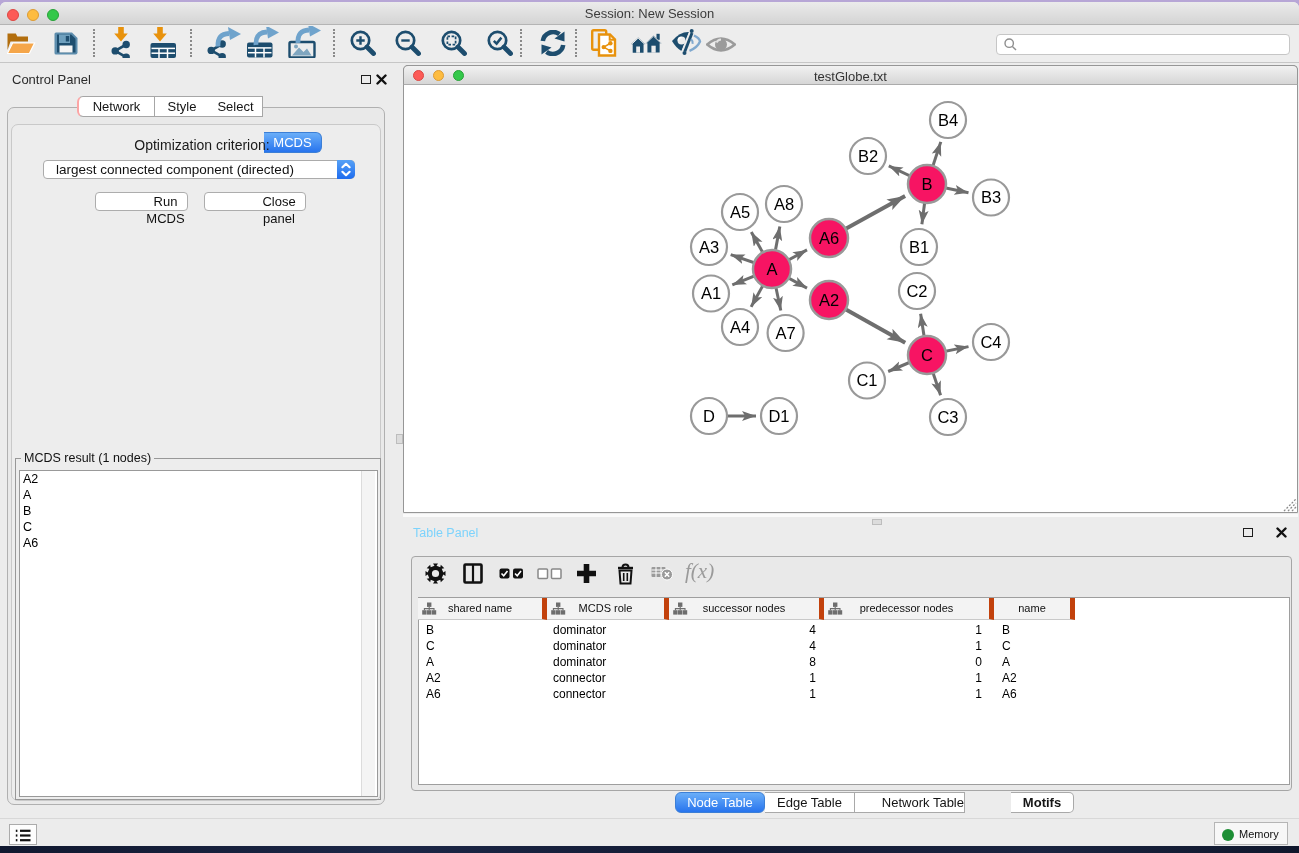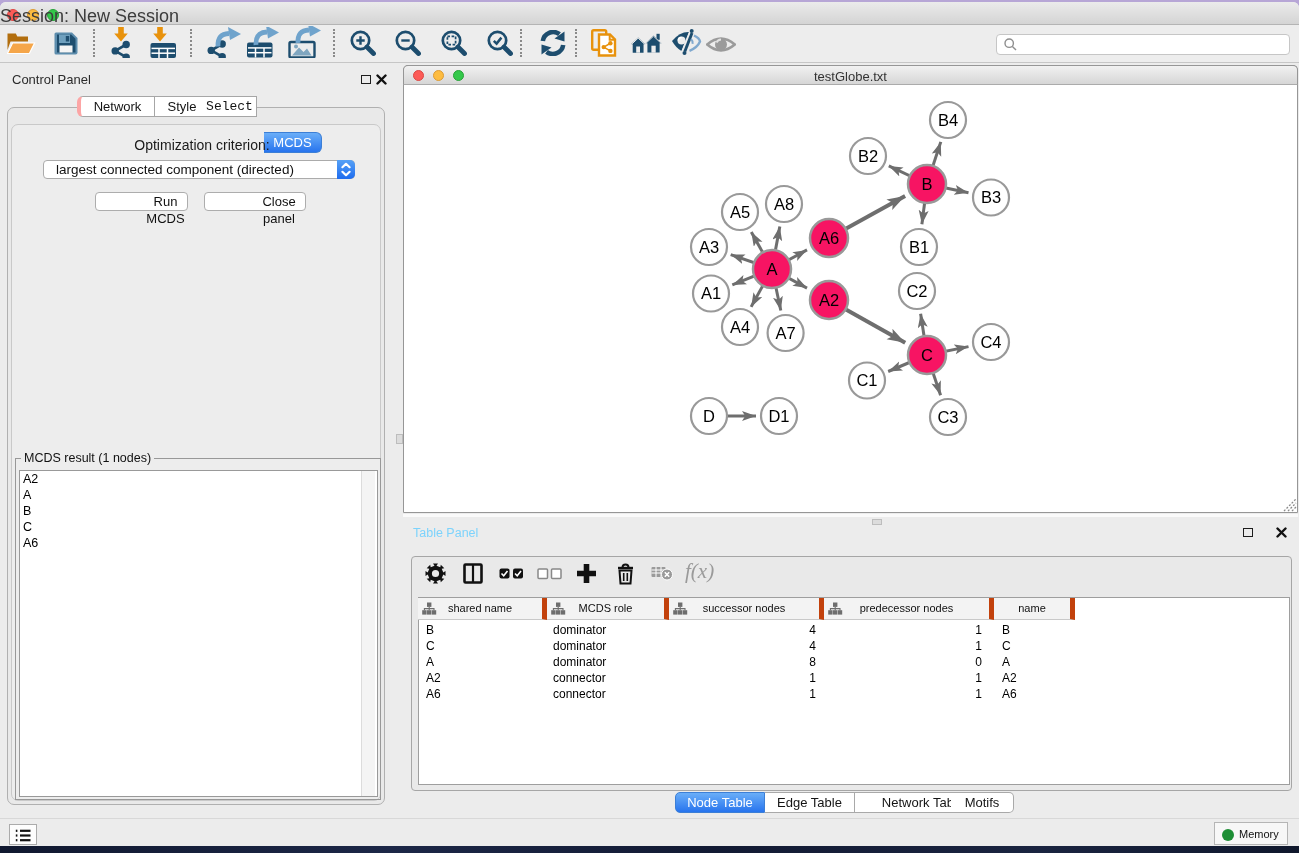--- a/index.html
+++ b/index.html
@@ -6,21 +6,21 @@
 html,body { width:1299px; height:853px; }
 body { font-family:"Liberation Sans",sans-serif; background:#141c38; position:relative; overflow:hidden; }
 .abs { position:absolute; }
 #lav { left:0; top:0; width:1299px; height:9px; background:#b7a6d6; }
 #app { left:0; top:2px; width:1299px; height:844px; background:#ececec; border-radius:6px 6px 0 0; }
 #tbar { left:0; top:2px; width:1299px; height:23px; background:linear-gradient(#ebebeb,#d4d4d4); border-bottom:1px solid #b4b4b4; border-radius:6px 6px 0 0; }
 .tl { position:absolute; width:12px; height:12px; border-radius:50%; top:7px; }
 #tbar .r { left:7px;  background:#fc5b57; border:1px solid #dd4743; }
 #tbar .y { left:27px; background:#fdbc40; border:1px solid #dd9b34; }
 #tbar .g { left:47px; background:#34c84a; border:1px solid #28a238; }
-#title { left:0; top:6px; width:1299px; font-size:18px; color:#3c3c3c; }
+#title { left:0; top:6px; width:1299px; text-align:center; font-size:13px; color:#3c3c3c; }
 #toolbar { left:0; top:25px; width:1299px; height:38px; background:#ededed; border-bottom:1px solid #c6c6c6; }
 .sep { position:absolute; top:29px; height:28px; width:0; border-left:2px dotted #8a8a8a; }
 .ticon { position:absolute; }
 #search { left:996px; top:34px; width:294px; height:21px; background:#fff; border:1px solid #c6c6c6; border-radius:4px; }
 #cp-title { left:12px; top:72px; font-size:13px; color:#2b2b2b; }
 .minsq { position:absolute; width:10px; height:9px; border:1.5px solid #1d1d1d; }
 #cp-outer { left:7px; top:107px; width:378px; height:698px; background:#e9e9e9; border:1px solid #b0b0b0; border-radius:7px; }
 #cp-inner { left:11px; top:124px; width:370px; height:677px; background:#ededed; border:1px solid #c9c9c9; border-radius:7px; }
 .cptab { position:absolute; top:96px; height:21px; background:#fff; border:1px solid #a6a6a6; border-left:none; font-size:13px; color:#141414; text-align:center; line-height:19px; }
 #tab-mcds { background:linear-gradient(#6aaef8,#2774ee); color:#fff; border-color:#3c7fd6; border-radius:0 6px 6px 0;margin-top:36px; }
@@ -198,23 +198,23 @@
     <circle cx="5.2" cy="5.2" r="4.2" fill="none" stroke="#8e8e8e" stroke-width="1.4"></circle>
     <line x1="8.4" y1="8.4" x2="12" y2="12" stroke="#8e8e8e" stroke-width="1.4"></line>
   </svg>
 <div class="abs" id="cp-title">Control Panel</div>
 <div class="minsq" style="left:361px; top:75px;"></div>
 <svg class="abs" style="left:376px;top:74px" width="11" height="11" viewBox="0 0 11 11">
     <path d="M1.5,1.5 L9.5,9.5 M9.5,1.5 L1.5,9.5" stroke="#111" stroke-width="2.4" stroke-linecap="round"></path>
   </svg>
 <div class="abs" id="cp-outer"></div>
 <div class="abs" id="cp-inner"></div>
-<div class="cptab" style="left:77px; width:78px; border-left:4px solid #fca5a5; border-radius:6px 0 0 6px;">Network</div>
+<div class="cptab" style="left:77px; width:78px; border-left:2px solid #fca5a5; border-radius:6px 0 0 6px;">Network</div>
 <div class="cptab" style="left:155px; width:55px;">Style</div>
-<div class="cptab" style="left:203px; width:54px;font-family:Liberation Mono, monospace;">Select</div>
+<div class="cptab" style="left:209px; width:54px;">Select</div>
 <div class="cptab" id="tab-mcds" style="left:264px; width:58px;">MCDS</div>
 <div class="abs" id="opt-label">Optimization criterion:</div>
 <div class="abs" id="dropdown">largest connected component (directed)</div>
 <div class="abs" id="dd-step"></div>
 <svg class="abs" style="left:337px;top:160px" width="18" height="19" viewBox="0 0 18 19">
     <path d="M5.4,7.2 L9,3.8 L12.6,7.2 M5.4,11.8 L9,15.2 L12.6,11.8" fill="none" stroke="#fff" stroke-width="2.2" stroke-linecap="round" stroke-linejoin="round"></path>
   </svg>
 <div class="btn" style="left:95px; top:192px; width:93px;">Run MCDS</div>
 <div class="btn" style="left:204px; top:192px; width:102px;">Close panel</div>
 <div class="abs" id="fieldset"></div>
@@ -438,24 +438,24 @@
 <div class="trow" style="left:426px;top:670px;width:100px;">A2</div>
 <div class="trow" style="left:553px;top:670px;width:110px;">connector</div>
 <div class="trow" style="left:700px;top:670px;width:116px;text-align:right;">1</div>
 <div class="trow" style="left:860px;top:670px;width:122px;text-align:right;">1</div>
 <div class="trow" style="left:1002px;top:670px;width:60px;">A2</div>
 <div class="trow" style="left:426px;top:686px;width:100px;">A6</div>
 <div class="trow" style="left:553px;top:686px;width:110px;">connector</div>
 <div class="trow" style="left:700px;top:686px;width:116px;text-align:right;">1</div>
 <div class="trow" style="left:860px;top:686px;width:122px;text-align:right;">1</div>
 <div class="trow" style="left:1002px;top:686px;width:60px;">A6</div>
-<div class="bt" id="bt-node" style="left:675px; width:90px;">Node Table</div>
+<div class="bt" id="bt-node" style="left:675px; width:90px;border-radius:6px;">Node Table</div>
 <div class="bt" style="left:765px; width:90px;">Edge Table</div>
 <div class="bt" style="left:855px; width:110px;text-align:right;">Network Table</div>
-<div class="bt" style="left:951px; width:63px; border-radius:0 5px 5px 0;">Motifs</div>
+<div class="bt" style="left:1011px; width:63px; border-radius:0 5px 5px 0;font-weight:bold;">Motifs</div>
 <div class="abs" id="sbar"></div>
 <div class="abs" id="slist"></div>
 <svg class="abs" style="left:15px;top:829px" width="17" height="13" viewBox="0 0 17 13">
     <g stroke="#111" stroke-width="2.2">
       <line x1="0.8" y1="1.8" x2="2.4" y2="1.8"></line>
       <line x1="5" y1="1.8" x2="15.5" y2="1.8"></line>
       <line x1="0.8" y1="6.5" x2="2.4" y2="6.5"></line>
       <line x1="5" y1="6.5" x2="15.5" y2="6.5"></line>
       <line x1="0.8" y1="11.2" x2="2.4" y2="11.2"></line>
       <line x1="5" y1="11.2" x2="15.5" y2="11.2"></line>

